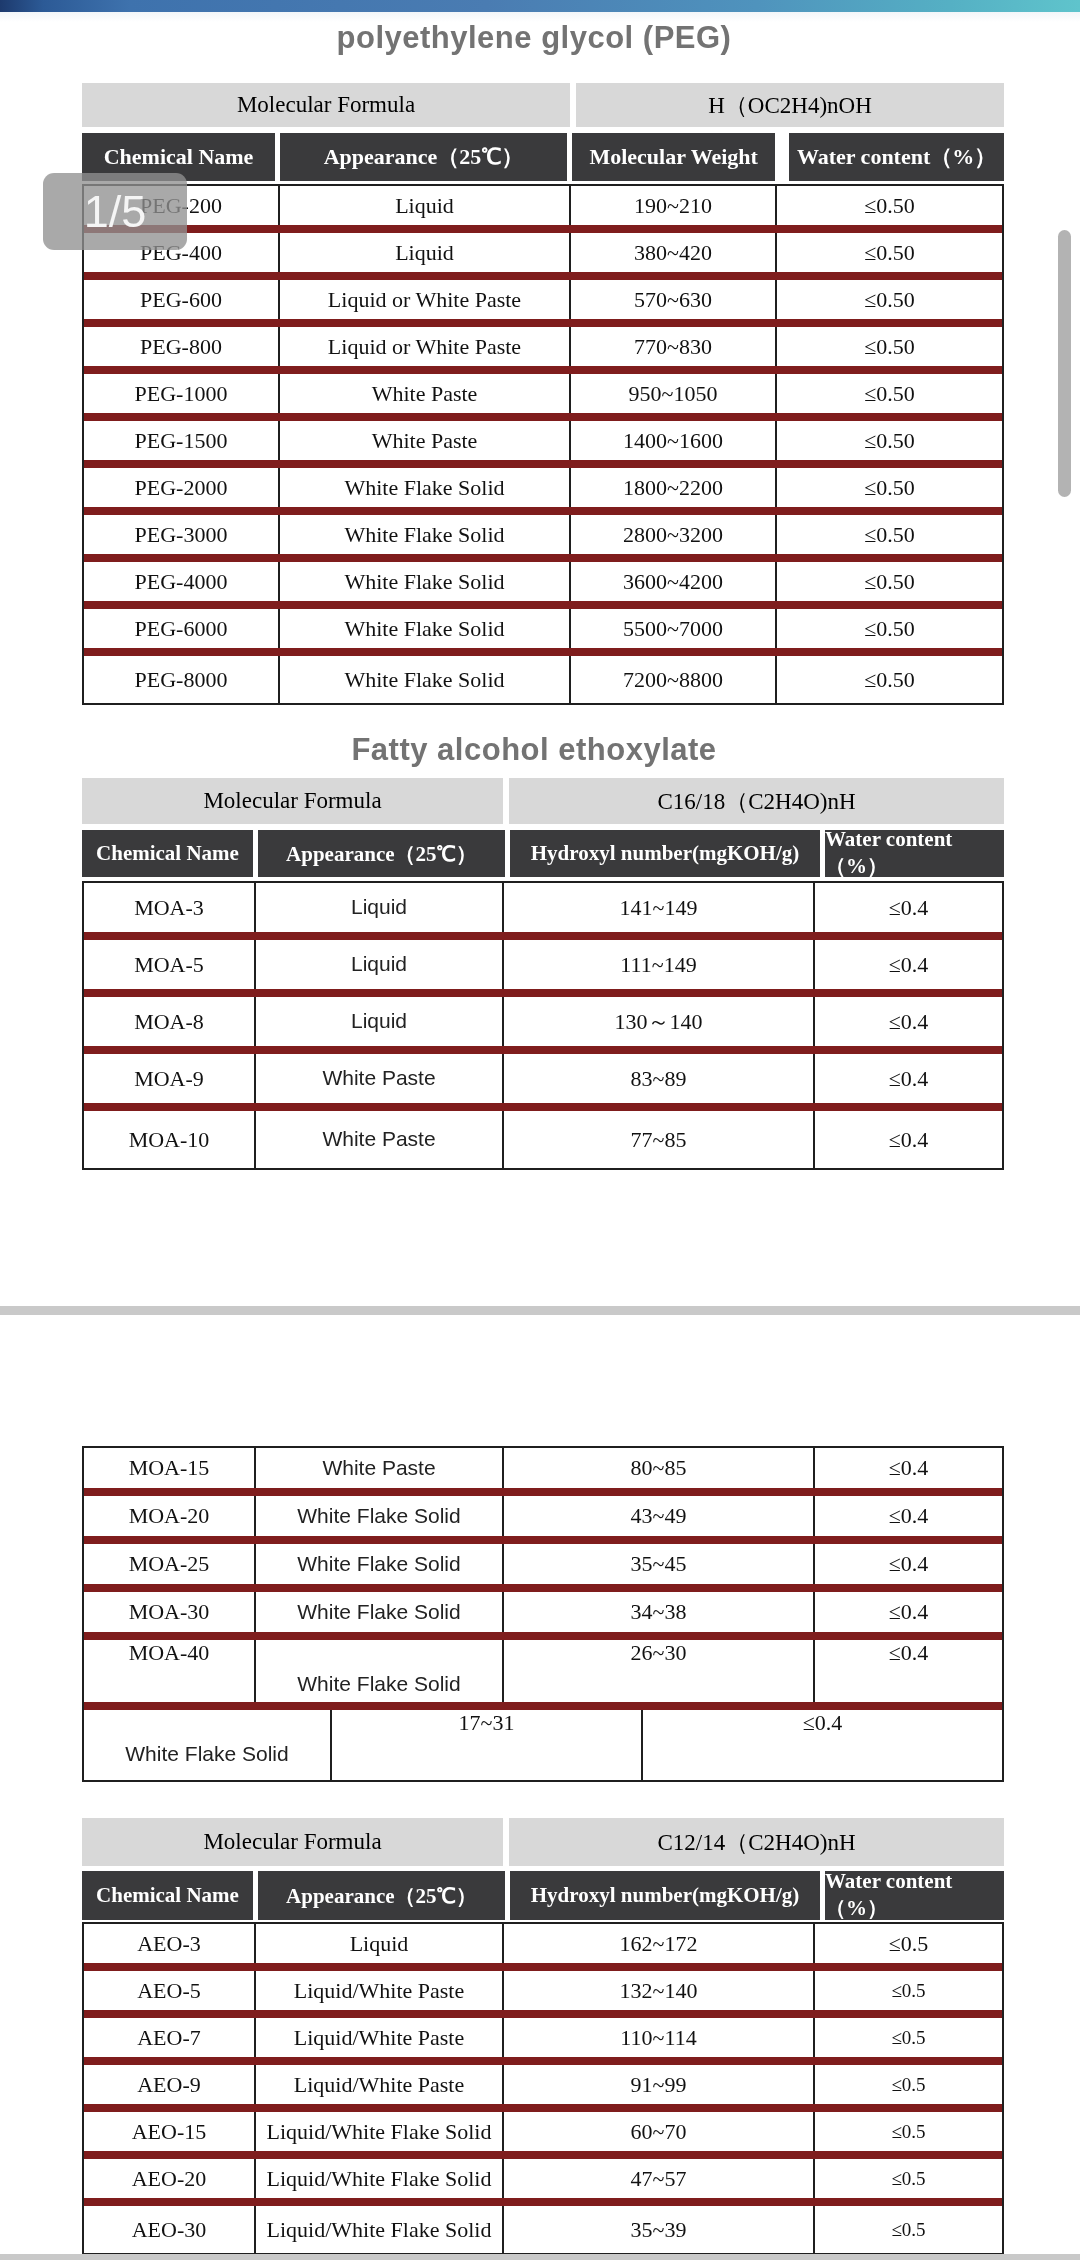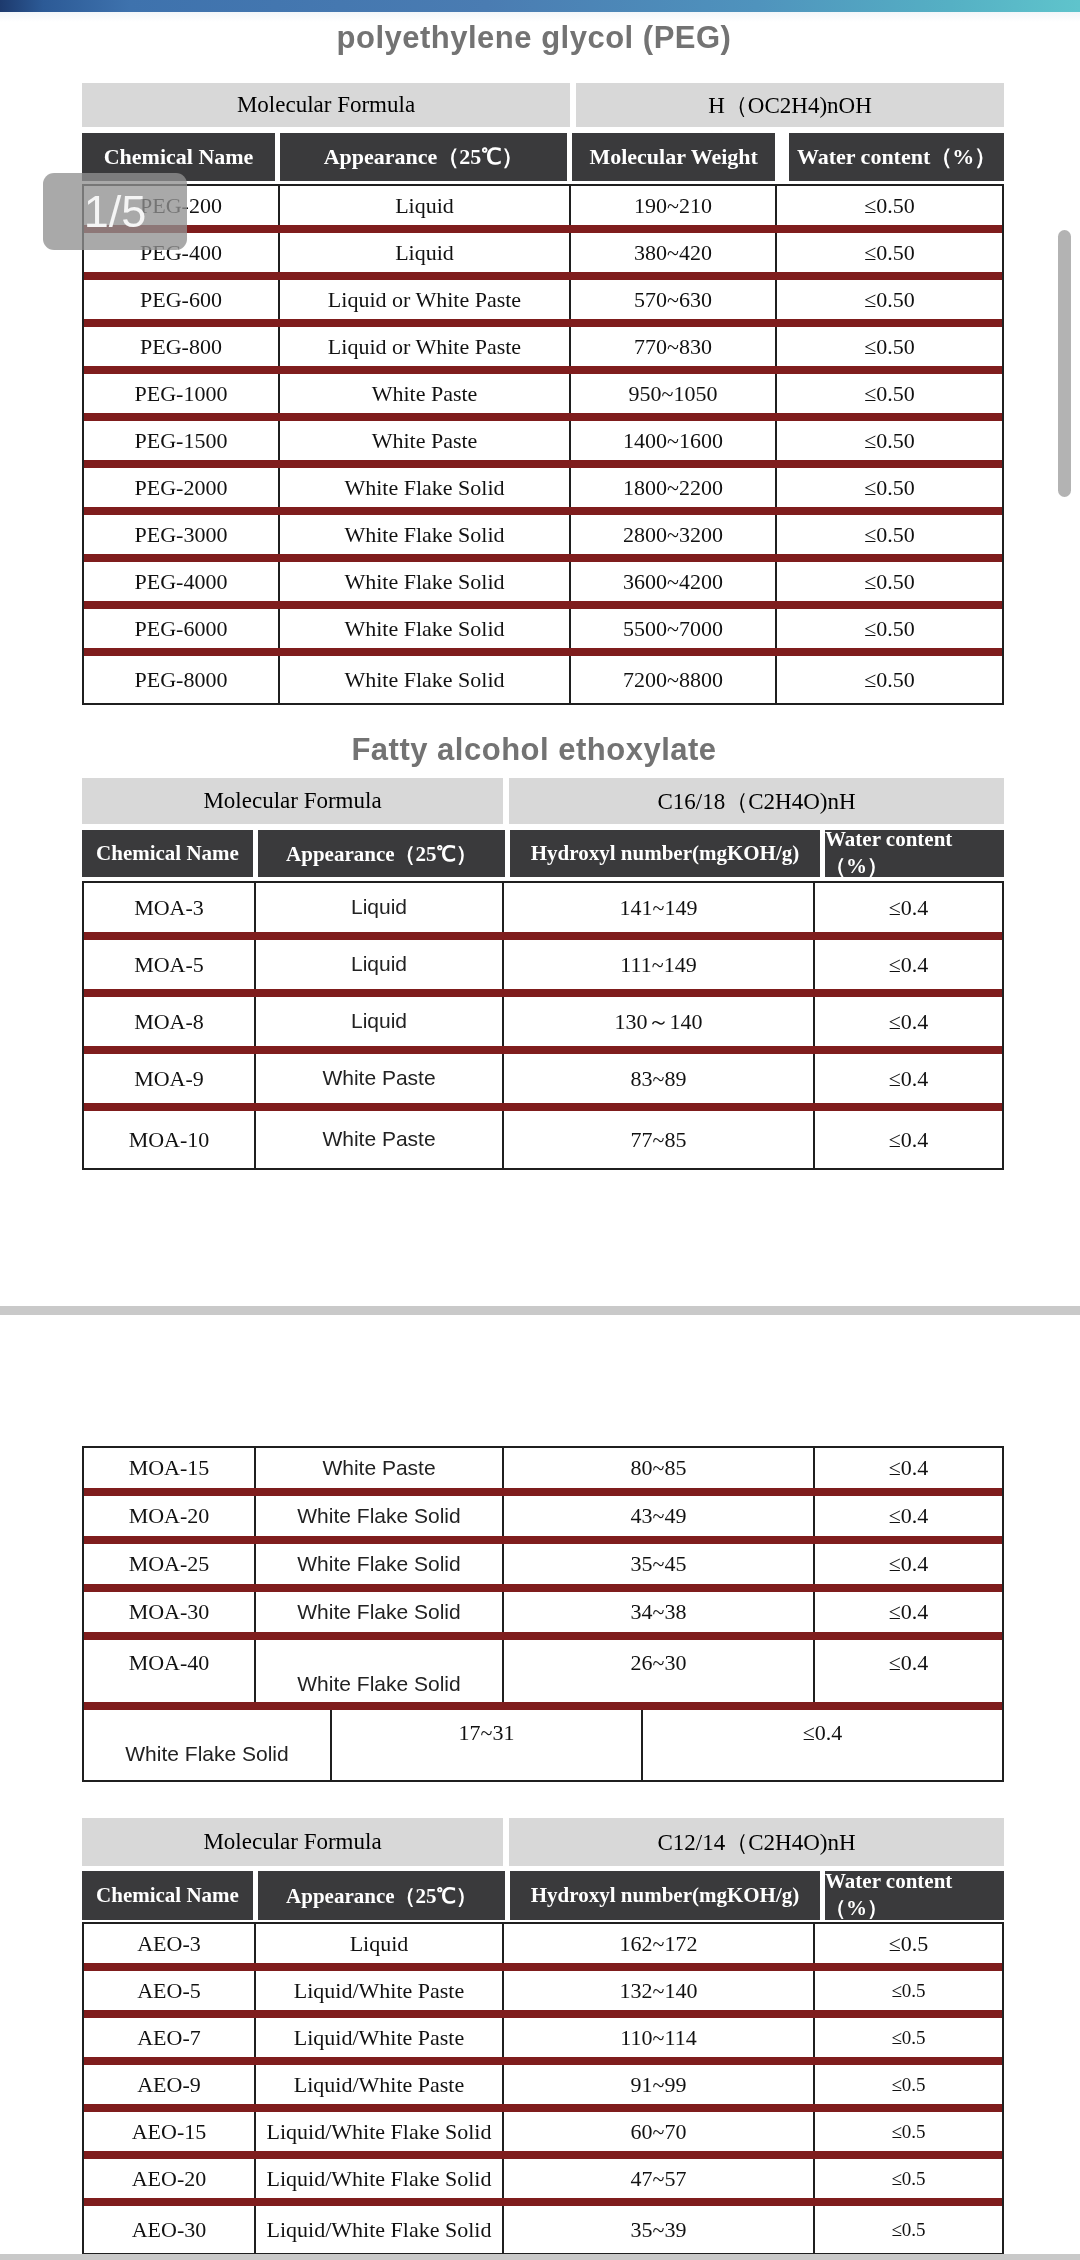--- a/index.html
+++ b/index.html
@@ -76,21 +76,21 @@
   #t2a-data .tr{height:57px;}
   #t2b-data{top:1446px;}
   #t2b-data .tr{height:48px;}
   #t2b-data .tr.tall{height:70px;}
   #t2a-data .c0,#t2b-data .c0,#t3-data .c0{width:172px;}
   #t2a-data .c1,#t2b-data .c1,#t3-data .c1{width:248px;}
   #t2a-data .c2,#t2b-data .c2,#t3-data .c2{width:311px;}
   
   .sans-app .c1{font-family:"Liberation Sans",sans-serif;font-size:21px;color:#222;}
   
-  .tr.tall .td{align-items:flex-start;padding-top:10px;}
+  .tr.tall .td{align-items:flex-start;}
   .tr.tall .c1{padding-top:32px;}
   
   #t3-gray{top:1818px;height:48px;}
   #t3-gray .h0{width:421px;margin-right:6px;}
   #t3-gray .h1{width:495px;}
   #t3-dark{top:1871px;height:49px;}
   #t3-dark .hcell{font-size:21px;}
   #t3-dark .h0{width:171px;margin-right:5px;}
   #t3-dark .h1{width:247px;margin-right:5px;}
   #t3-dark .h2{width:310px;margin-right:5px;}

